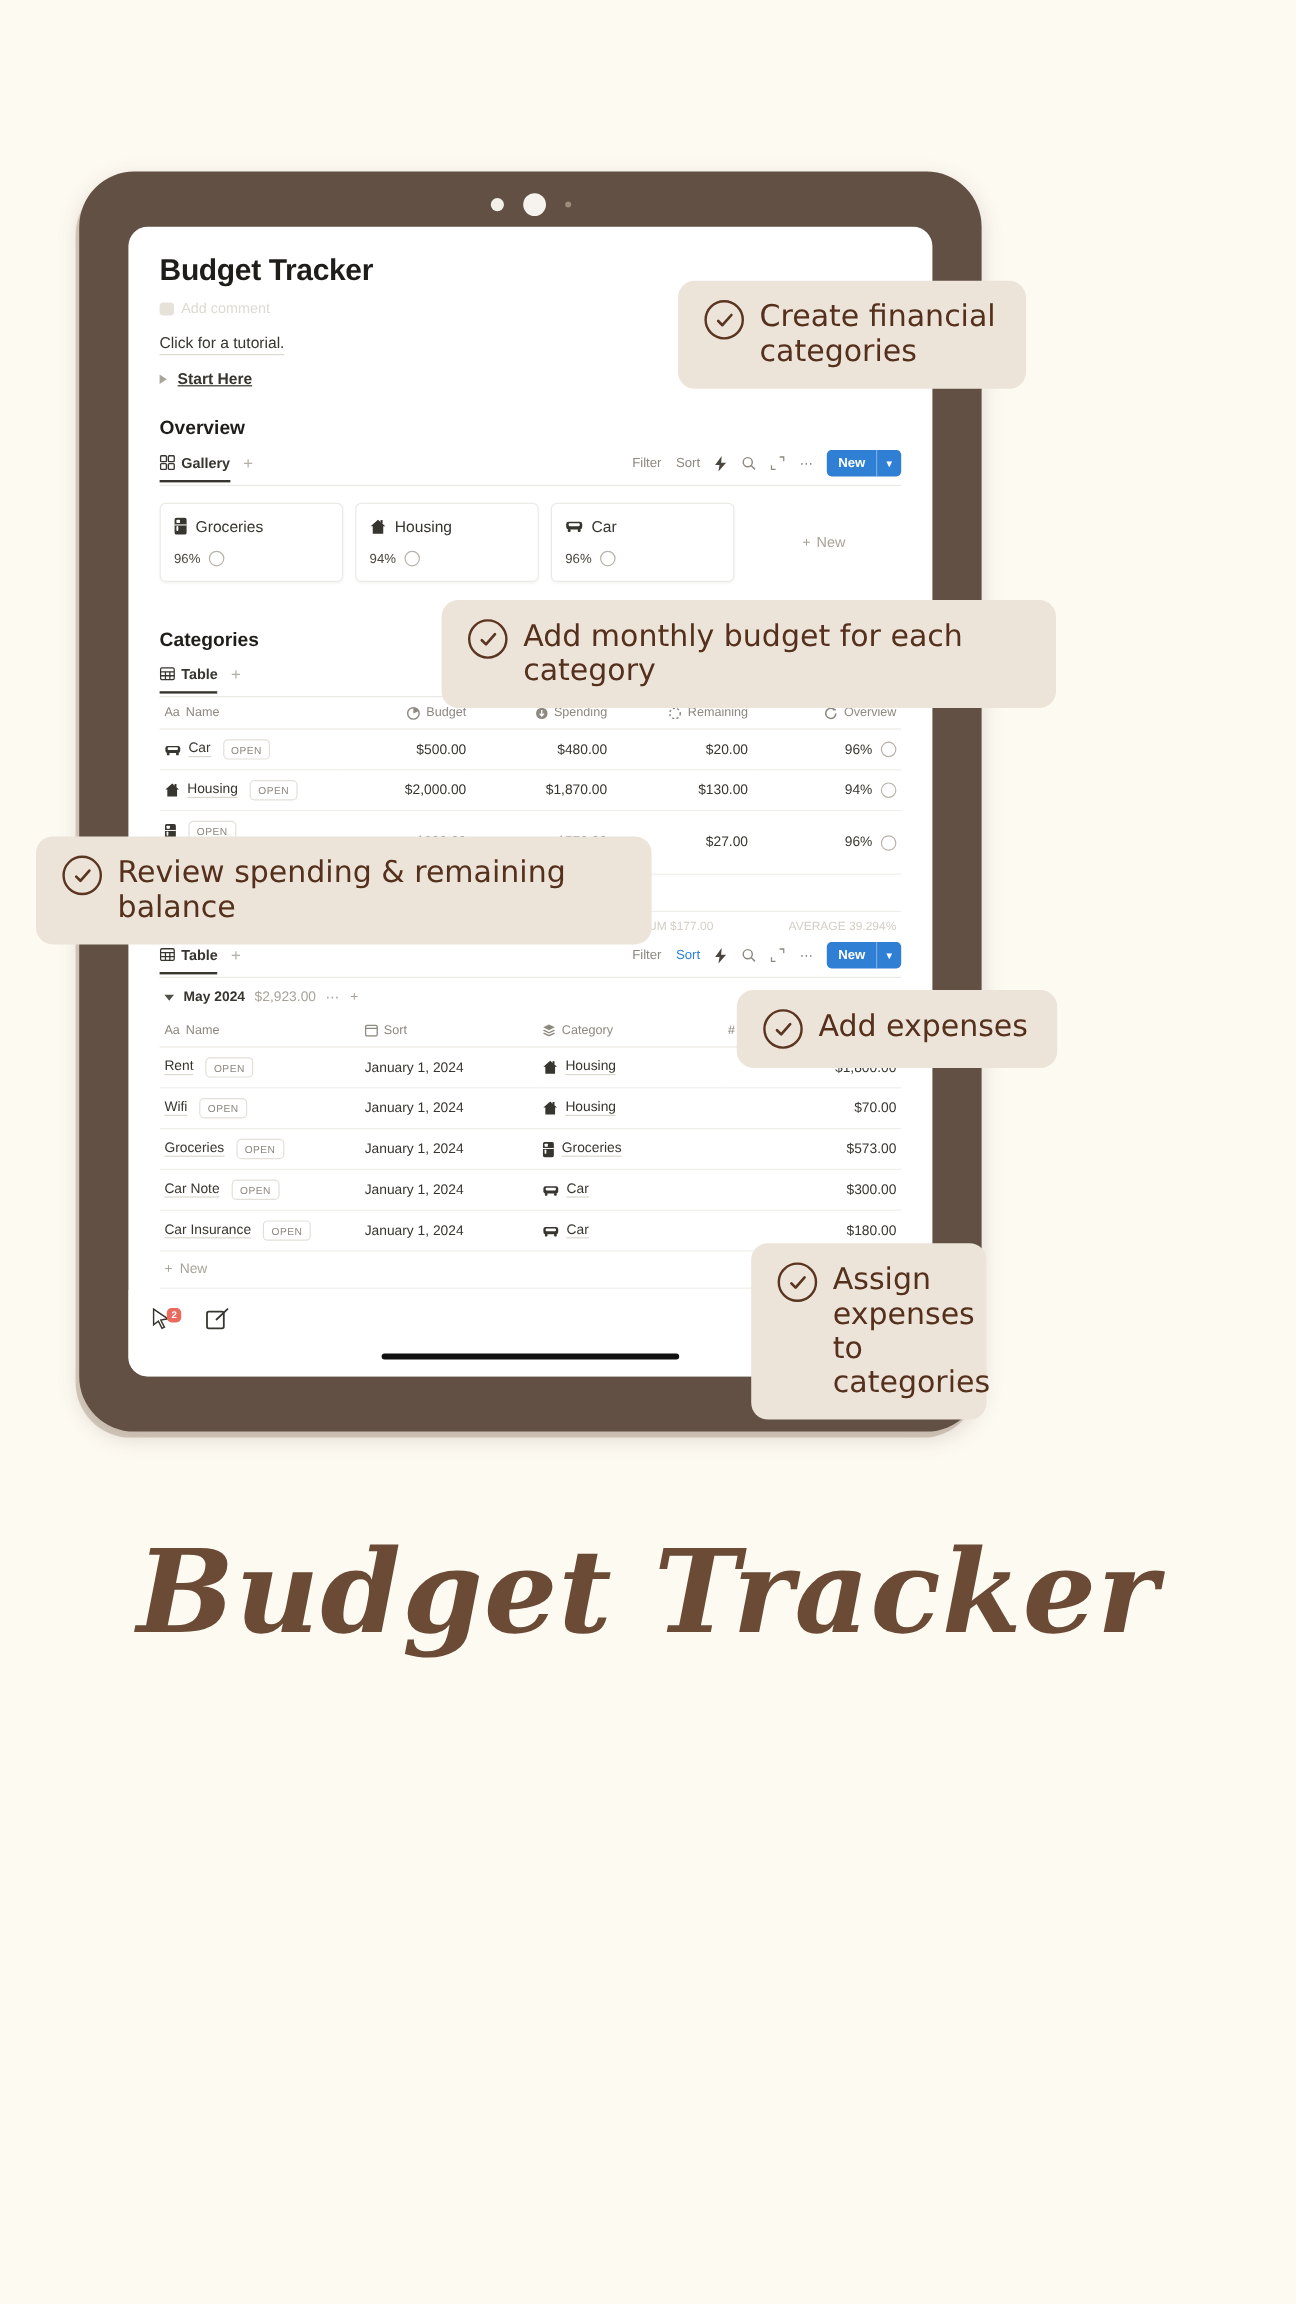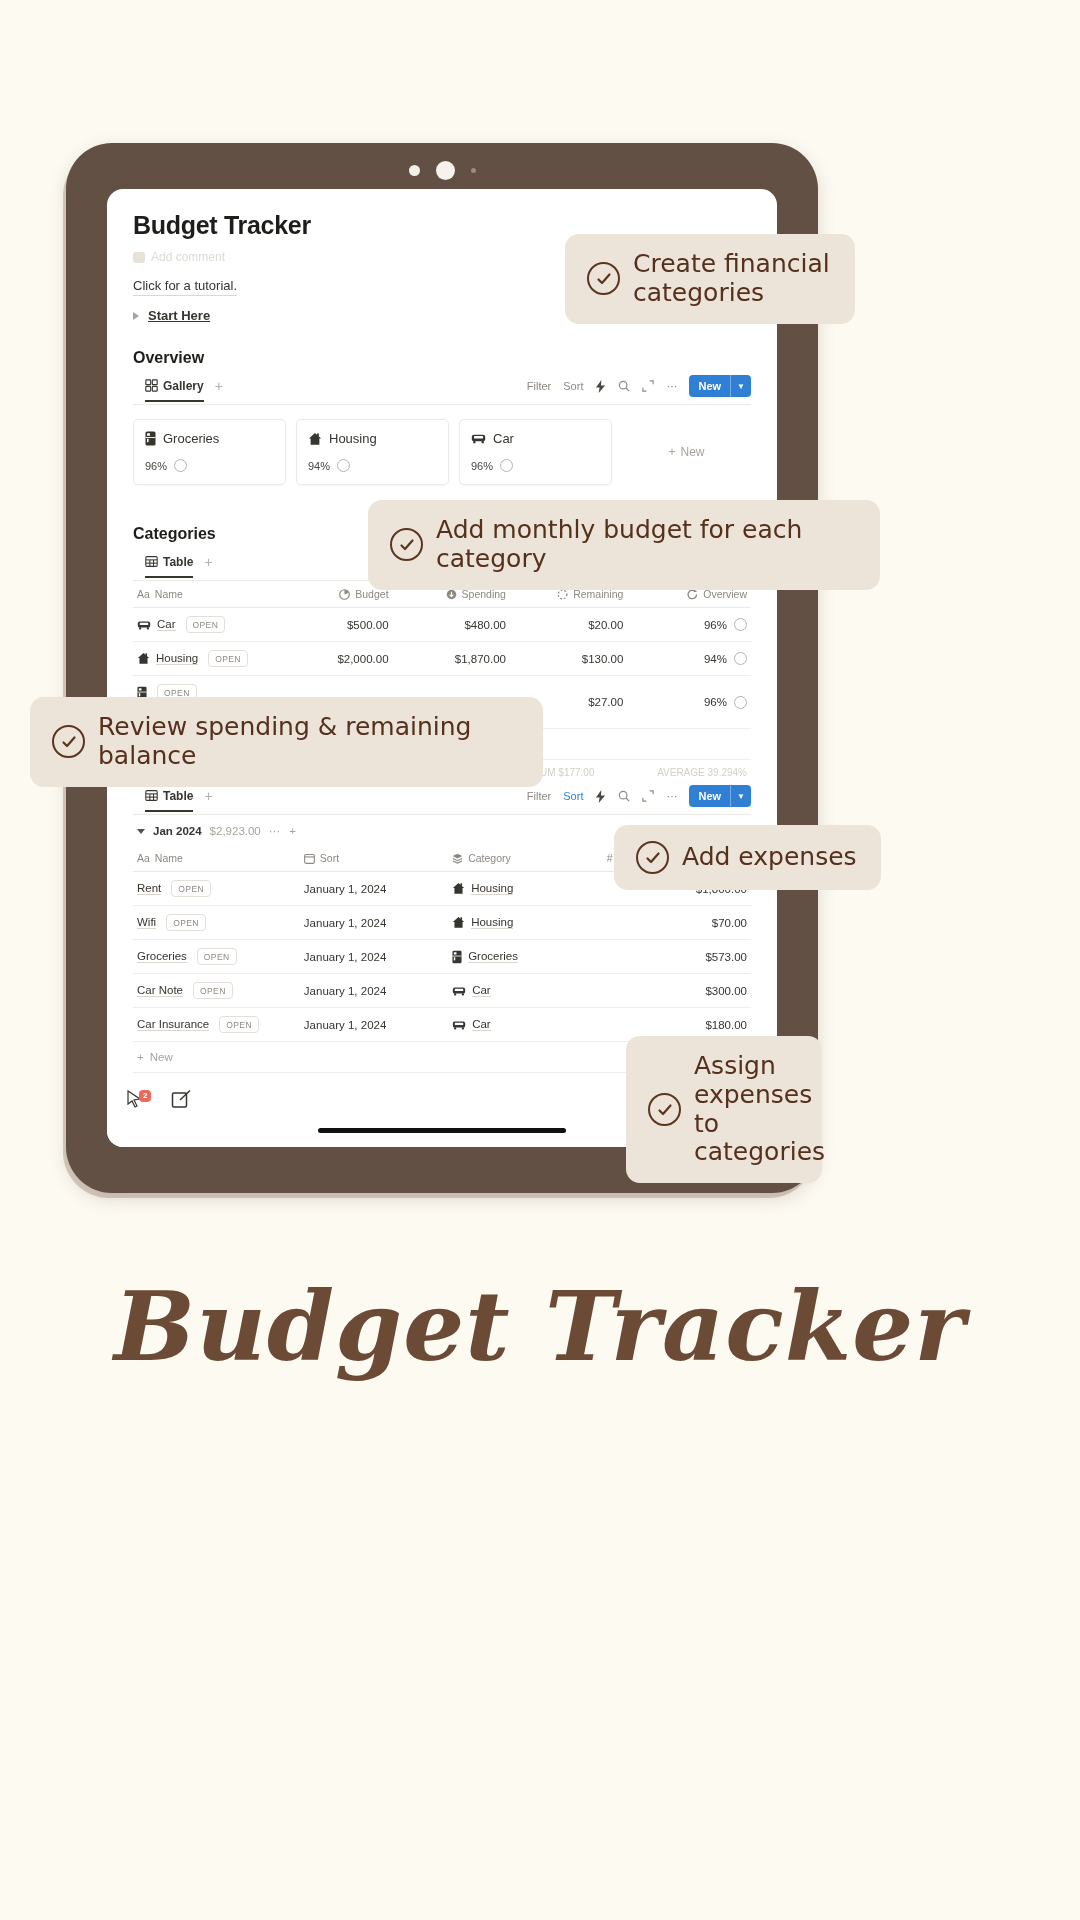--- a/index.html
+++ b/index.html
@@ -91,21 +91,21 @@
   }
 
   
   .db-toolbar {
     display: flex; align-items: center; justify-content: space-between;
     border-bottom: 1px solid #ebe9e4;
     padding-bottom: 7px;
     margin-bottom: 0;
     position: relative;
   }
-  .db-views { display: flex; align-items: flex-start; gap: 11px; margin-left: 12px; }
+  .db-views { display: flex; align-items: flex-start; gap: 11px; }
   .db-view-tab {
     display: flex; align-items: center; gap: 5px;
     font-size: 12px; font-weight: 600; color: #37352f;
     padding-bottom: 7px; margin-bottom: -8px;
     border-bottom: 2px solid #37352f;
   }
   .db-plus { color: #b5b0a7; font-size: 14px; line-height: 1; }
   .db-actions { display: flex; align-items: center; gap: 12px; font-size: 11px; color: #8d8880; }
   .db-actions .sort-blue { color: #2d82d8; }
   .btn-new {
@@ -215,21 +215,21 @@
     font-size: 8px; font-weight: bold;
     border-radius: 4px; padding: 1px 4px;
     line-height: 1.2;
   }
 
   
   .callout {
     position: absolute;
     background: #ece3d9;
     border-radius: 14px;
-    display: flex; align-items: center; gap: 13px;
+    display: flex; align-items: flex-start; gap: 13px;
     padding: 16px 22px;
     color: #55301c;
     font-family: "DejaVu Sans", sans-serif;
     font-size: 25px;
     line-height: 1.15;
     z-index: 30;
   }
   .check-circle {
     flex: 0 0 auto;
     width: 33px; height: 33px;
@@ -591,21 +591,21 @@
           <div class="btn-new">
             <span class="lbl">New</span>
             <span class="sep"></span>
             <span class="chev">▼</span>
           </div>
         </div>
       </div>
 
       <div class="group-header">
         <span class="tri-down"></span>
-        <span class="group-name">Jan 2024</span>
+        <span class="group-name">May 2024</span>
         <span class="group-sum">$2,923.00</span>
         <span class="group-dots">⋯</span>
         <span class="group-dots">+</span>
       </div>
 
       <table class="db">
         <colgroup>
           <col style="width:27%">
             <col style="width:24%">
             <col style="width:25%">

